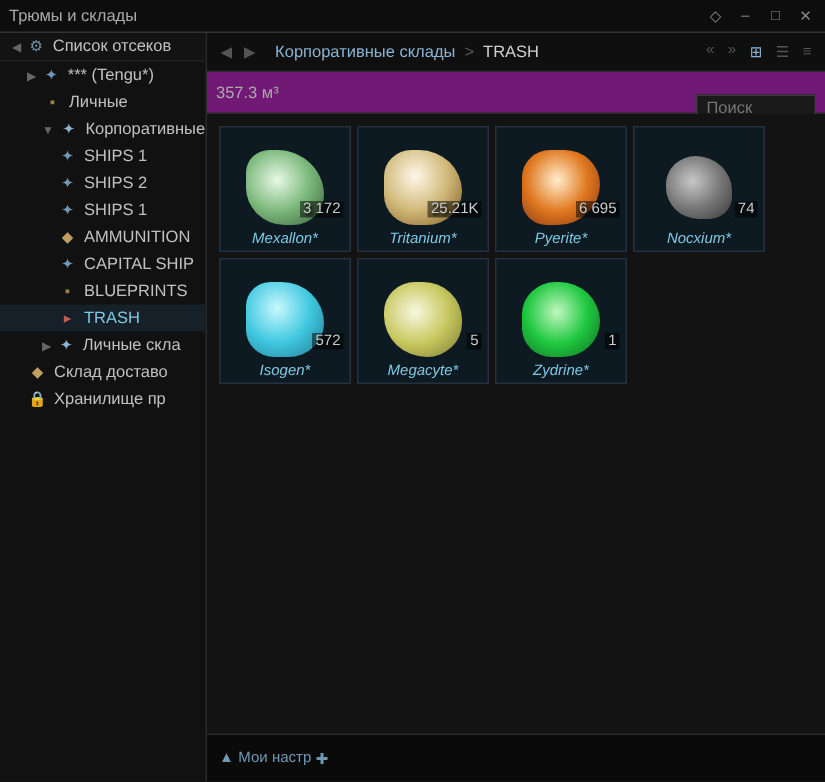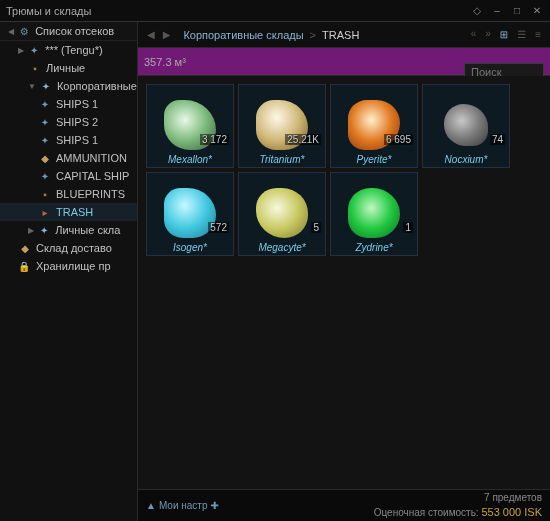--- a/index.html
+++ b/index.html
@@ -484,23 +484,16 @@
       </div>
 
     <div class="status-bar">
       <div class="status-left">
         <span class="status-settings-btn">
           <span>▲</span>
           <span>Мои настр</span>
           <span>✚</span>
         </span>
       </div>
-      <div class="status-right">
-        <div>7 предметов</div>
-        <div>
-          <span>Оценочная стоимость:</span>
-          <span class="isk">553 000 ISK</span>
-        </div>
-      </div>
     </div>
 
   </div>
 </div>
 
 </body></html>

